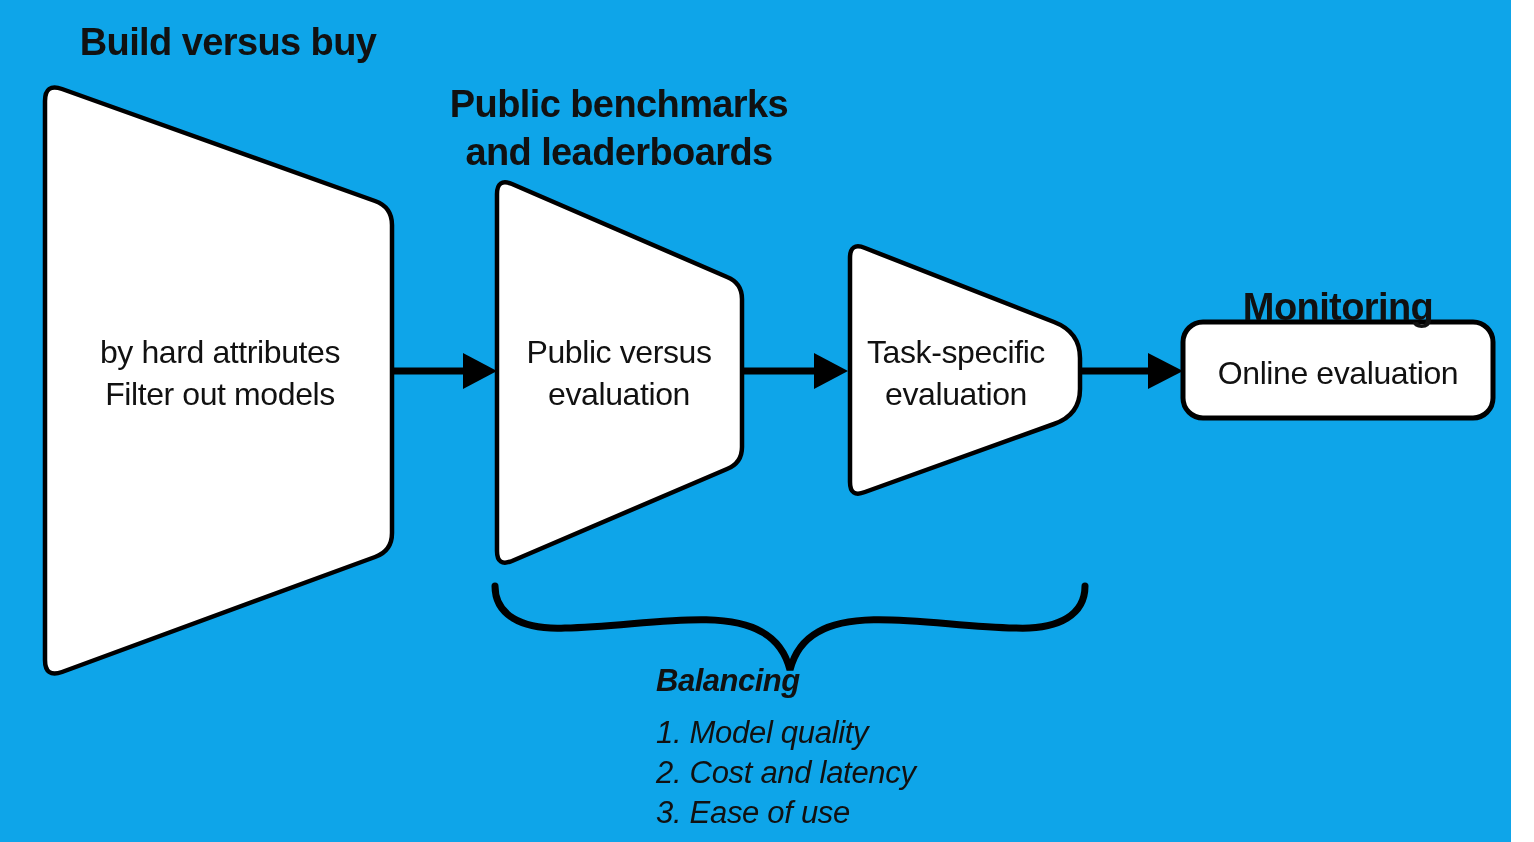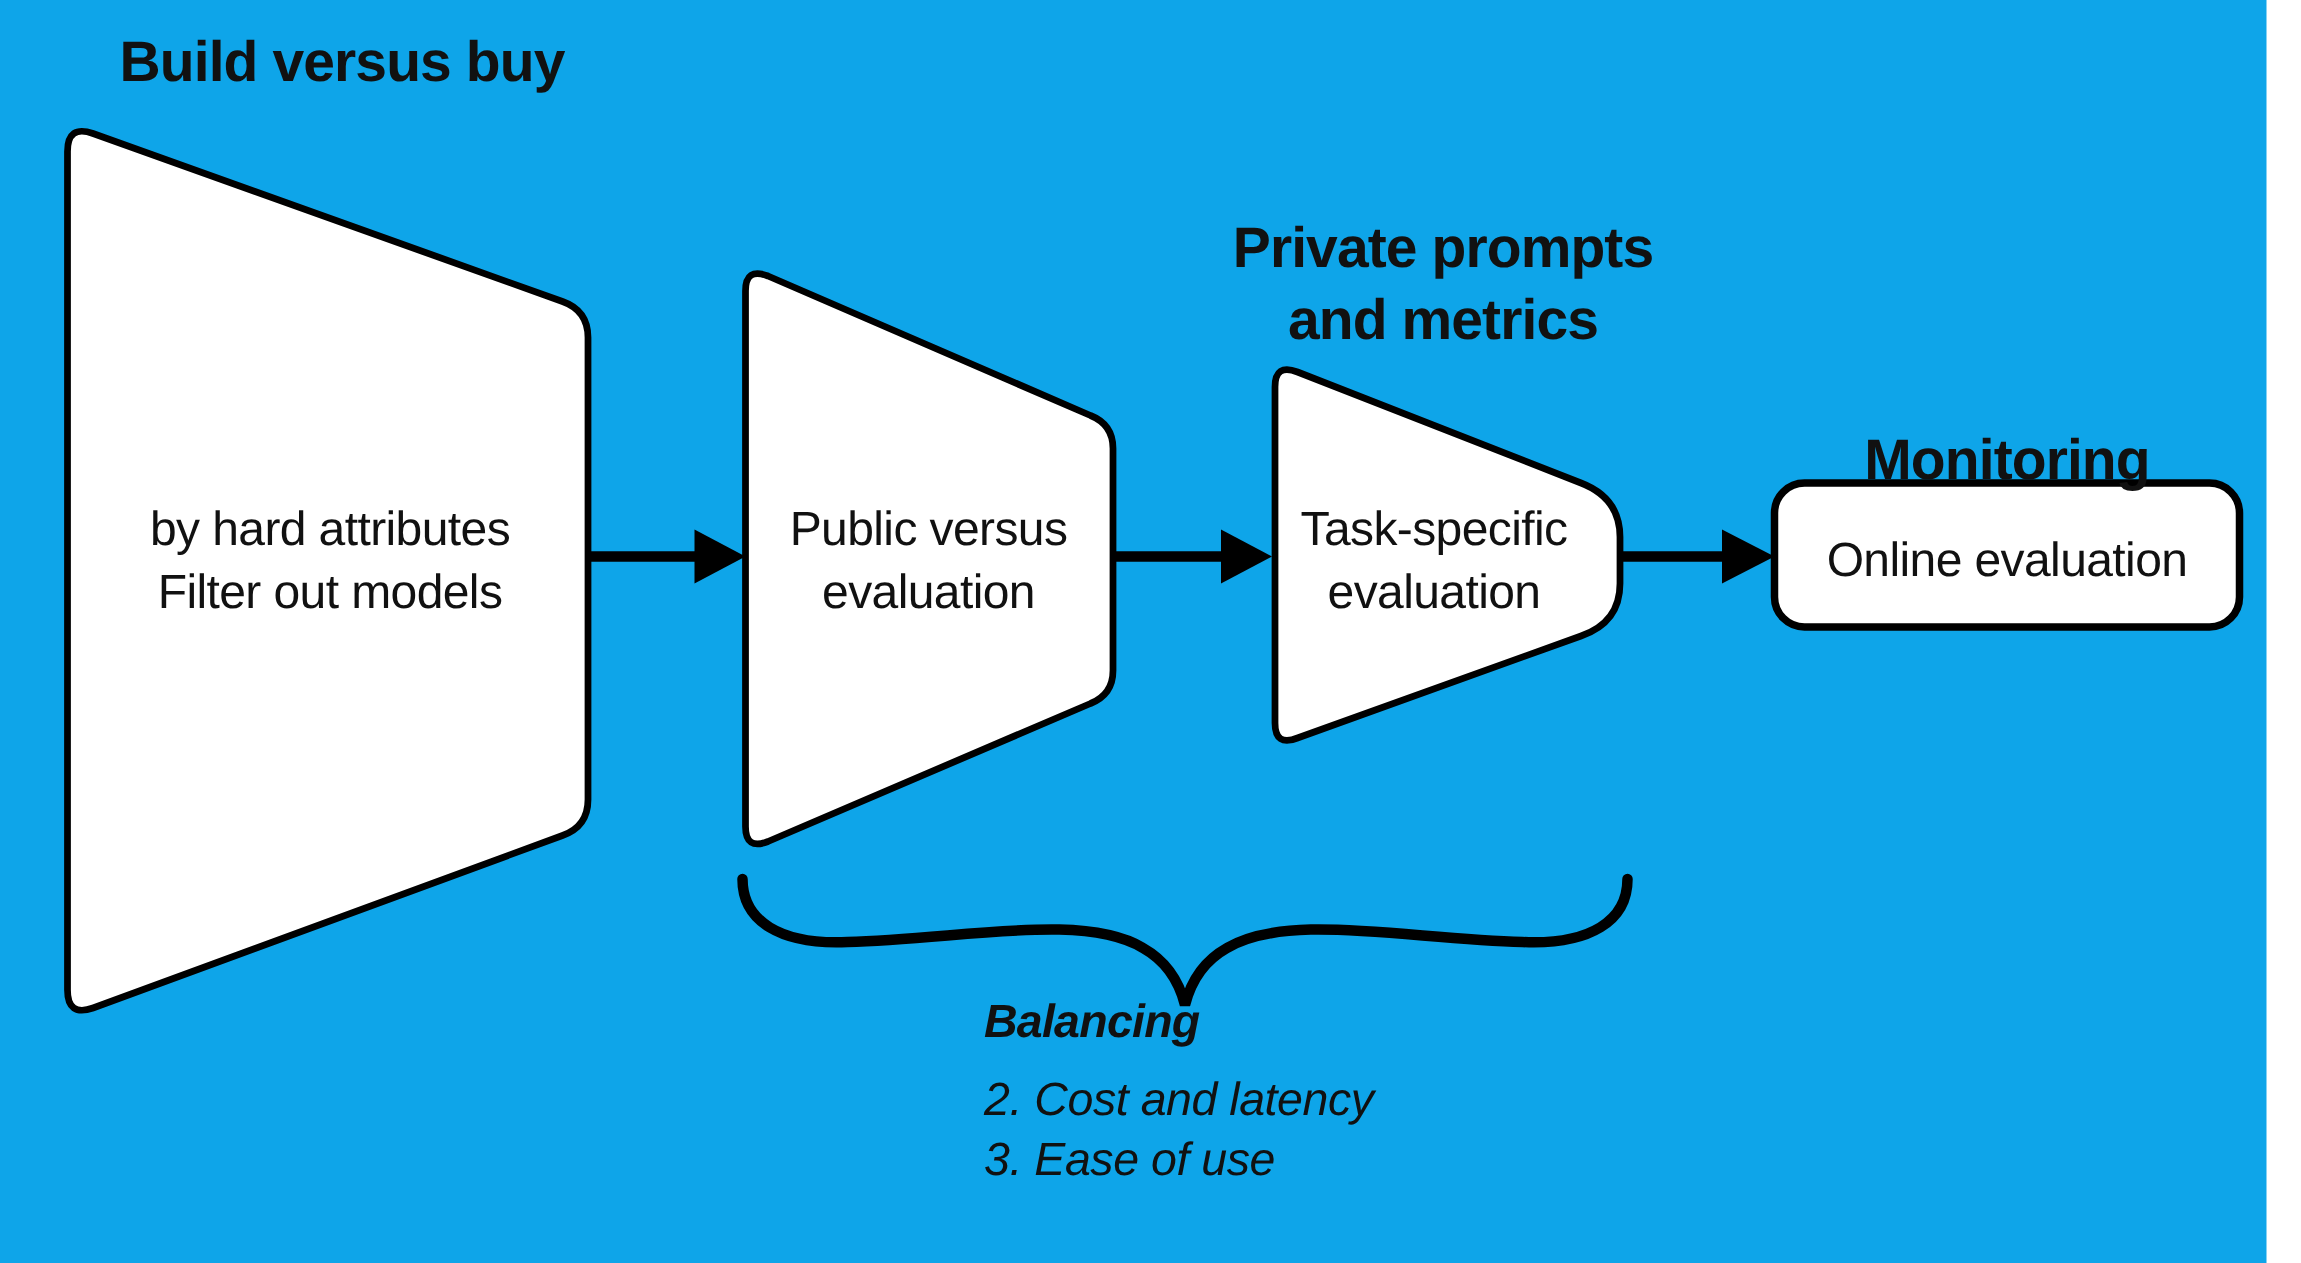--- a/index.html
+++ b/index.html
@@ -98,40 +98,41 @@
   </svg>
 
   <div class="txt centered stage-title" style="left:228px; top:18px;">
     <div>Build versus buy</div>
   </div>
   <div class="txt centered stage-label" style="left:220px; top:331px;">
     <div>by hard attributes</div>
     <div>Filter out models</div>
   </div>
 
+  <div class="txt centered stage-title" style="left:619px; top:80px;">
+    <div>Public benchmarks</div>
+    <div>and leaderboards</div>
+  </div>
   <div class="txt centered stage-label" style="left:619px; top:331px;">
     <div>Public versus</div>
     <div>evaluation</div>
   </div>
 
-  <div class="txt centered stage-title" style="left:962px; top:142px;">
-    <div>Private prompts</div>
-    <div>and metrics</div>
-  </div>
   <div class="txt centered stage-label" style="left:956px; top:331px;">
     <div>Task-specific</div>
     <div>evaluation</div>
   </div>
 
   <div class="txt centered stage-title" style="left:1338px; top:262px;margin-top:21px;">
     <div>Monitoring</div>
   </div>
   <div class="txt centered stage-label" style="left:1338px; top:352px;text-align:center;">
     <div>Online evaluation</div>
   </div>
 
   <div class="txt balancing-heading" style="left:656px; top:663px;">Balancing</div>
   <div class="txt" style="left:656px; top:713px;">
+    <div class="balancing-item">1. Model quality</div>
     <div class="balancing-item">2. Cost and latency</div>
     <div class="balancing-item">3. Ease of use</div>
   </div>
 
 </div>
 
 </body></html>

